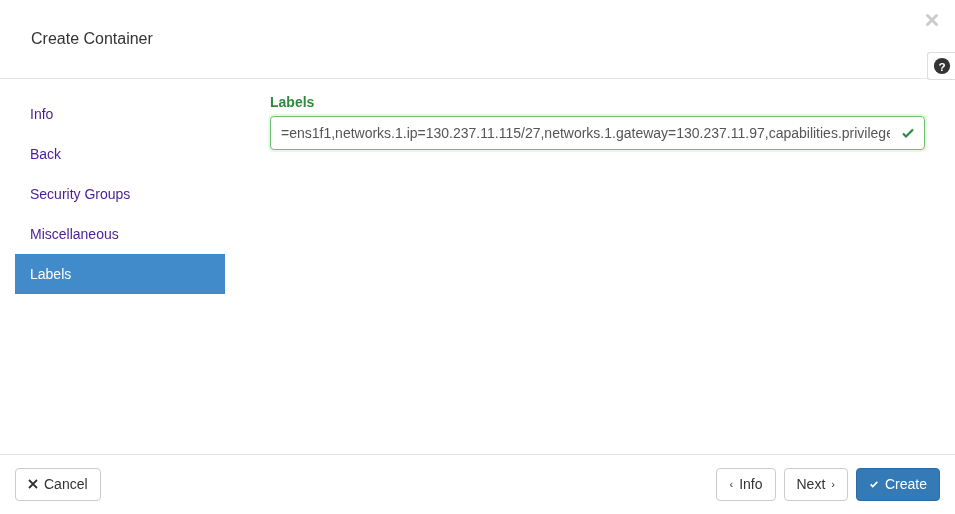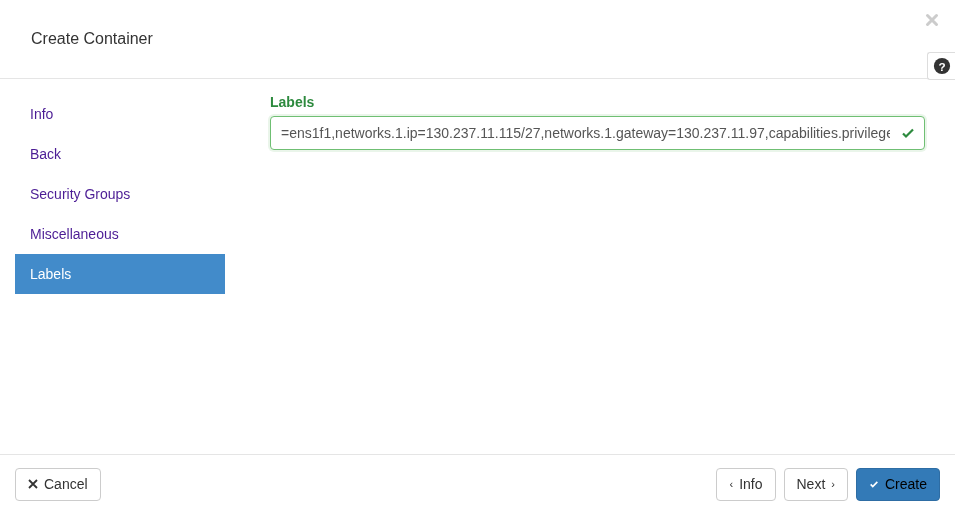--- a/index.html
+++ b/index.html
@@ -17,21 +17,21 @@
   .sidebar-item.active { background: #428bca; color: #fff; }
   .content { flex: 1; padding-left: 45px; padding-right: 15px; }
   .form-label { color: #2d8a3e; font-weight: 700; font-size: 14px; margin-bottom: 6px; display: block; }
   .input-wrap { position: relative; }
   .labels-input { width: 100%; padding: 8px 34px 8px 10px; font-size: 14px; color: #555; border: 1px solid #6fbf73; border-radius: 4px; outline: none; box-shadow: 0 0 0 2px rgba(111,191,115,0.15); }
   .input-check { position: absolute; right: 10px; top: 50%; transform: translateY(-50%); color: #2d8a3e; }
   .input-check svg { width: 14px; height: 14px; display: block; }
   .footer { border-top: 1px solid #e5e5e5; padding: 13px 15px; display: flex; align-items: flex-start; }
   .btn { display: inline-flex; align-items: center; gap: 6px; padding: 7px 12px; font-size: 14px; border-radius: 4px; cursor: pointer; border: 1px solid transparent; line-height: 1.2; }
   .btn-default { background: #fff; border-color: #ccc; color: #333; }
-  .btn-primary { background: #337ab7; border-color: #2e6da4; color: #000000; }
+  .btn-primary { background: #337ab7; border-color: #2e6da4; color: #ffffff; }
   .footer-right { margin-left: auto; display: flex; gap: 8px; }
   .icon-sm { width: 10px; height: 10px; display: inline-block; }
   .chevron { display:inline-block; font-family: Arial; font-size: 11px; }
 </style>
 </head>
 <body>
 
 <div class="modal">
 
   <div class="header">

